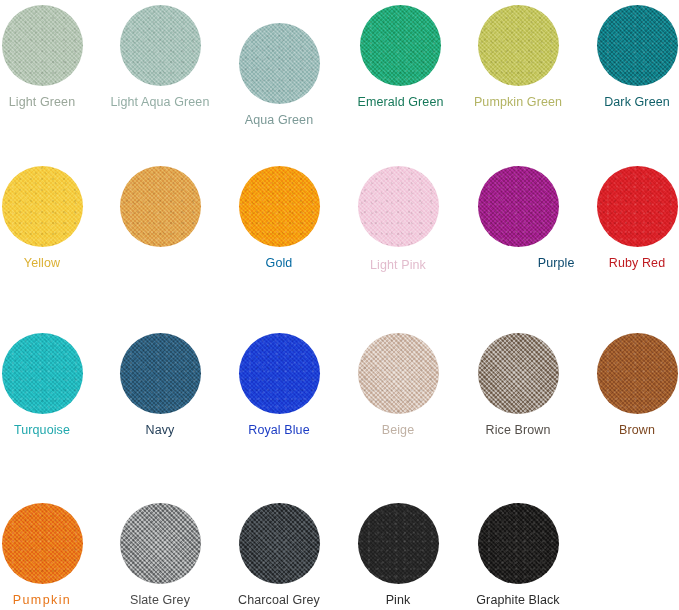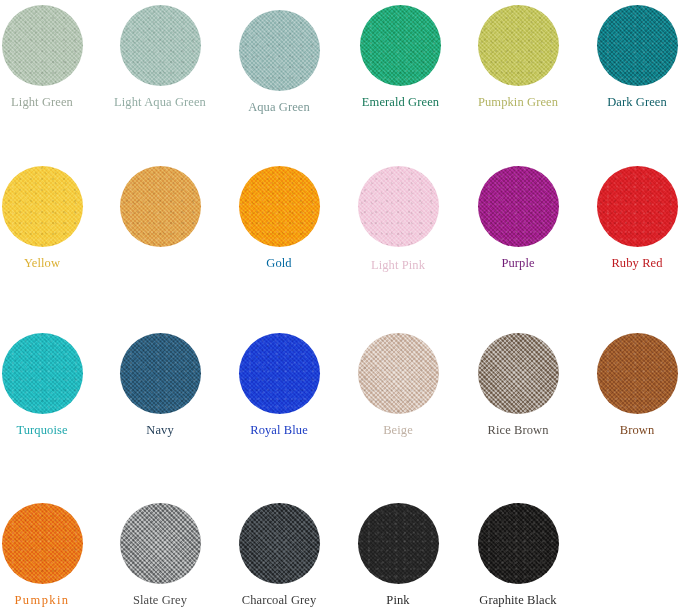--- a/index.html
+++ b/index.html
@@ -11,21 +11,20 @@
     width: 679px;
     height: 610px;
     overflow: hidden;
     font-family: "Liberation Sans", sans-serif;
   }
 
   #swatch-grid {
     position: relative;
     width: 679px;
     height: 610px;
-    font-family: Liberation Serif, serif;
   }
 
   .swatch-cell {
     position: absolute;
     width: 113px;
     text-align: center;
   }
 
   .swatch-disc {
     position: relative;
@@ -108,21 +107,21 @@
 
 <div id="swatch-grid">
     <div class="swatch-cell" style="left: -14.5px; top: 5px;">
       <div class="swatch-disc" style="background-color: rgb(181, 198, 180);"></div>
       <div class="swatch-label" style="color: rgb(154, 167, 154);">Light Green</div>
     </div>
     <div class="swatch-cell" style="left: 103.5px; top: 5px;">
       <div class="swatch-disc" style="background-color: rgb(168, 195, 186);"></div>
       <div class="swatch-label" style="color: rgb(147, 173, 164);">Light Aqua Green</div>
     </div>
-    <div class="swatch-cell" style="left: 222.5px; top: 10px;">
+    <div class="swatch-cell" style="left: 222.5px; top: 23px;">
       <div class="swatch-disc" style="background-color: rgb(157, 189, 186);"></div>
       <div class="swatch-label" style="color: rgb(124, 154, 151);">Aqua Green</div>
     </div>
     <div class="swatch-cell" style="left: 344px; top: 5px;">
       <div class="swatch-disc" style="background-color: rgb(34, 168, 118);"></div>
       <div class="swatch-label" style="color: rgb(23, 121, 90);">Emerald Green</div>
     </div>
     <div class="swatch-cell" style="left: 461.5px; top: 5px;">
       <div class="swatch-disc" style="background-color: rgb(195, 197, 94);"></div>
       <div class="swatch-label" style="color: rgb(179, 180, 100);">Pumpkin Green</div>
@@ -141,21 +140,21 @@
     <div class="swatch-cell" style="left: 222.5px; top: 166px;">
       <div class="swatch-disc" style="background-color: rgb(245, 155, 16);"></div>
       <div class="swatch-label" style="color: #0369a1;">Gold</div>
     </div>
     <div class="swatch-cell" style="left: 341.5px; top: 166px;">
       <div class="swatch-disc" style="background-color: rgb(242, 203, 221);"></div>
       <div class="swatch-label" style="color: rgb(226, 188, 205); margin-top: 11px;">Light Pink</div>
     </div>
     <div class="swatch-cell" style="left: 461.5px; top: 166px;">
       <div class="swatch-disc" style="background-color: rgb(156, 31, 134);"></div>
-      <div class="swatch-label" style="color: #701a75;">Purple</div>
+      <div class="swatch-label" style="color: #0c4a6e; text-align: right;">Purple</div>
     </div>
     <div class="swatch-cell" style="left: 580.5px; top: 166px;">
       <div class="swatch-disc" style="background-color: rgb(217, 32, 39);"></div>
       <div class="swatch-label" style="color: rgb(191, 26, 32);">Ruby Red</div>
     </div>
     <div class="swatch-cell" style="left: -14.5px; top: 333px;">
       <div class="swatch-disc" style="background-color: rgb(34, 184, 189);"></div>
       <div class="swatch-label" style="color: rgb(32, 168, 173);">Turquoise</div>
     </div>
     <div class="swatch-cell" style="left: 103.5px; top: 333px;">

